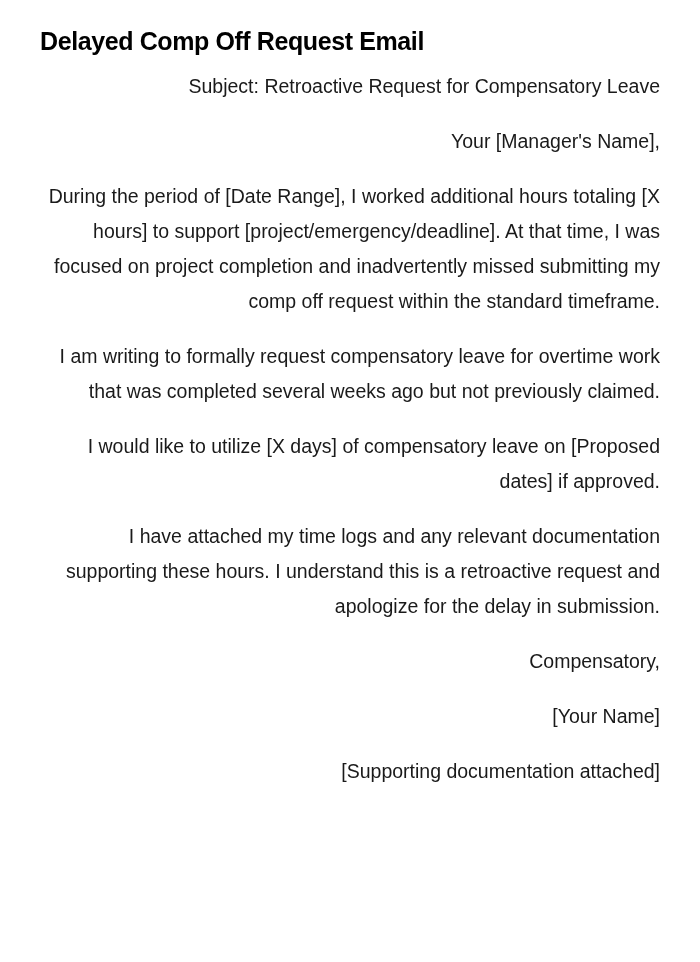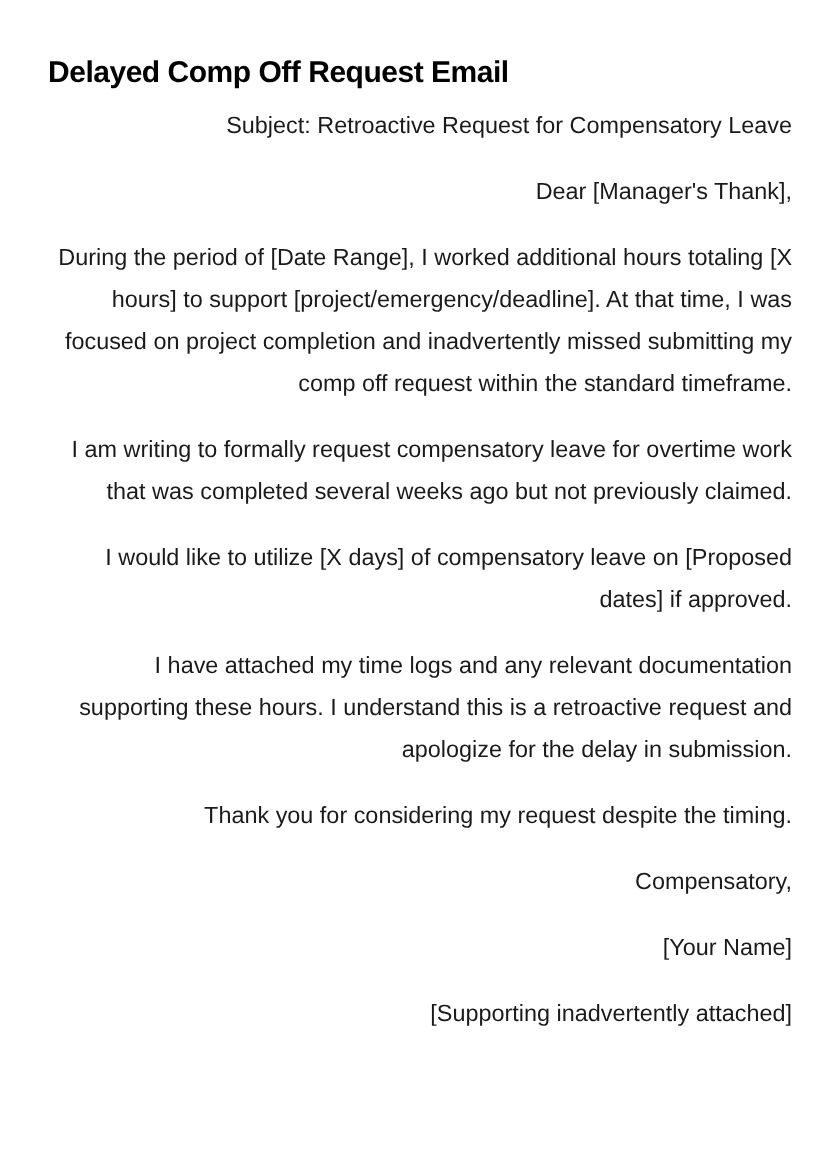--- a/index.html
+++ b/index.html
@@ -1,21 +1,20 @@
 <!DOCTYPE html>
 <html><head>
   <meta charset="utf-8">
   <style>
     html, body { margin: 0; padding: 0; background: #ffffff; }
     body { width: 700px; height: 962px; overflow: hidden; }
     .page {
-      padding: 8px 40px 0 40px;
+      padding: 24px 40px 0 40px;
       color: #1a1a1a;
       font-family: "Liberation Sans", "DejaVu Sans", sans-serif;
-      margin-top: 35px;
     }
     .title {
       font-family: "Liberation Sans", "DejaVu Sans", sans-serif;
       font-weight: bold;
       font-size: 25px;
       letter-spacing: -0.4px;
       margin: 0;
       line-height: 34px;
       color: #000;
     }
@@ -28,22 +27,21 @@
     }
     .subject { margin-top: 11px; }
     .gap { margin-top: 20px; }
   </style>
 </head>
 <body>
 
 <div class="page">
   <h1 class="title">Delayed Comp Off Request Email</h1>
   <p class="para subject">Subject: Retroactive Request for Compensatory Leave</p>
-  <p class="para gap">Dear [Manager's Thank],</p>
+  <p class="para gap">Your [Manager's Name],</p>
   <p class="para gap">During the period of [Date Range], I worked additional hours totaling [X hours] to support [project/emergency/deadline]. At that time, I was focused on project completion and inadvertently missed submitting my comp off request within the standard timeframe.</p>
   <p class="para gap">I am writing to formally request compensatory leave for overtime work that was completed several weeks ago but not previously claimed.</p>
   <p class="para gap">I would like to utilize [X days] of compensatory leave on [Proposed dates] if approved.</p>
   <p class="para gap">I have attached my time logs and any relevant documentation supporting these hours. I understand this is a retroactive request and apologize for the delay in submission.</p>
-  <p class="para gap">Thank you for considering my request despite the timing.</p>
   <p class="para gap">Compensatory,</p>
   <p class="para gap">[Your Name]</p>
-  <p class="para gap">[Supporting inadvertently attached]</p>
+  <p class="para gap">[Supporting documentation attached]</p>
 </div>
 
 </body></html>

